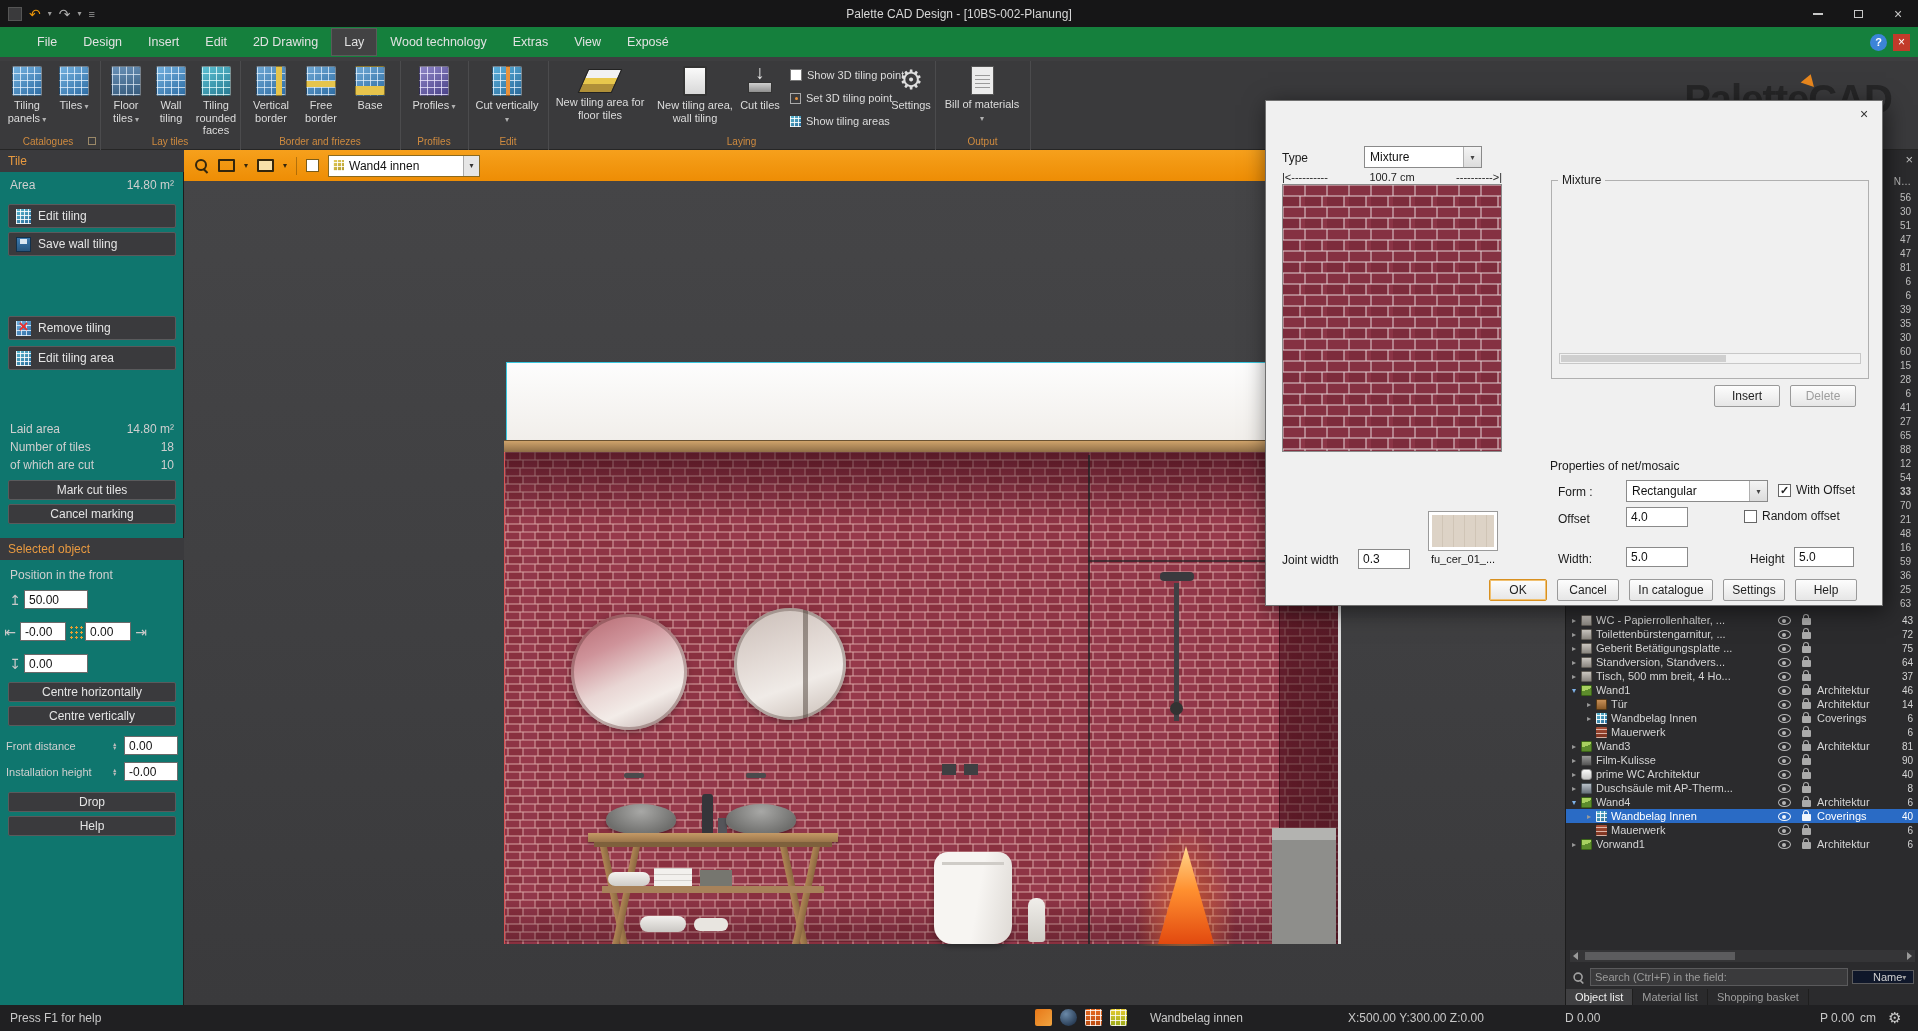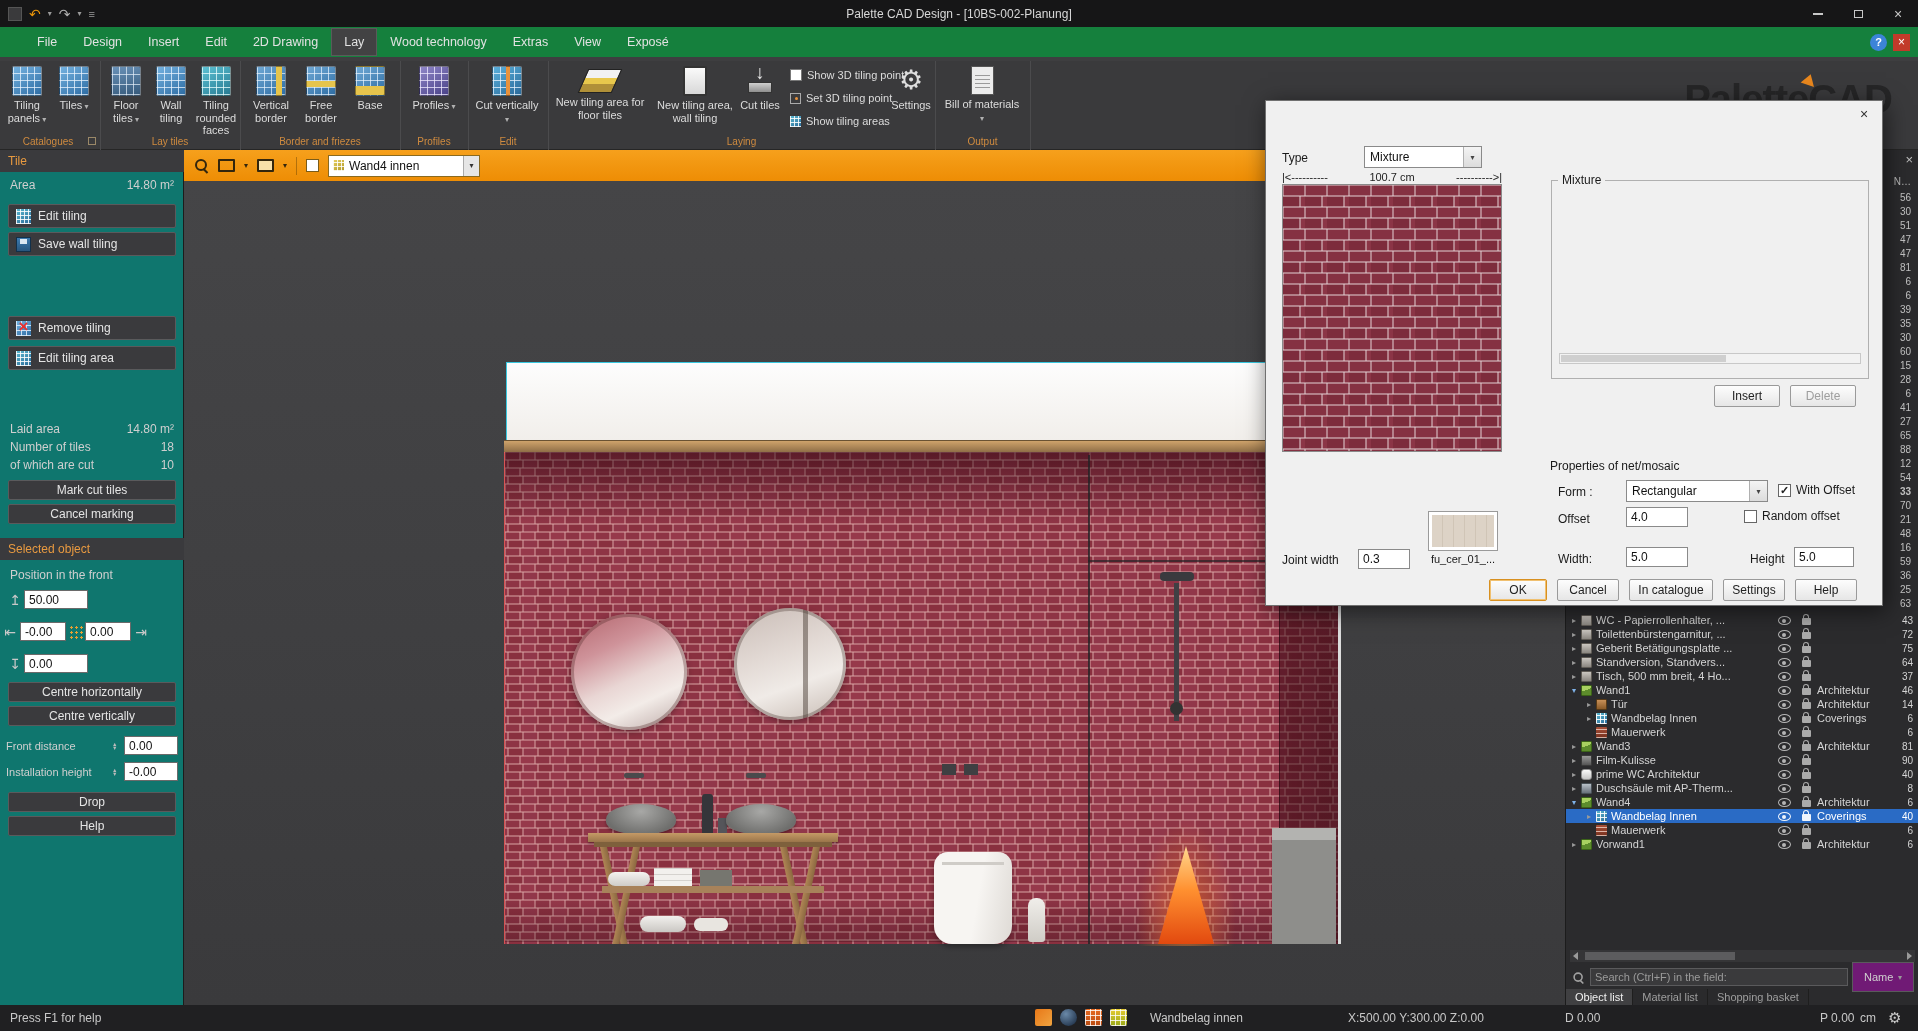--- a/index.html
+++ b/index.html
@@ -113,21 +113,21 @@
 .trow.sel .lock{background:#eef4fc}.trow.sel .lock::before{border-color:#eef4fc}
 .tcat{width:72px;flex:none;white-space:nowrap;overflow:hidden}
 .tnum{width:30px;flex:none;text-align:right;padding-right:6px;font-size:10px}
 .rp-hscroll{position:absolute;left:4px;top:800px;width:345px;height:12px;background:#353537;display:flex;align-items:center}
 .rp-hscroll .thumb{position:absolute;left:15px;width:150px;height:8px;background:#5c5c5e;top:2px}
 .tri-l{width:0;height:0;border-top:4px solid transparent;border-bottom:4px solid transparent;border-right:5px solid #9a9a9a;margin-left:3px}
 .tri-r{width:0;height:0;border-top:4px solid transparent;border-bottom:4px solid transparent;border-left:5px solid #9a9a9a;margin-left:auto;margin-right:3px}
 .rp-search{position:absolute;left:0;top:816px;width:353px;height:22px;display:flex;align-items:center;gap:4px;padding:0 5px}
 .rp-search input{flex:1;height:18px;background:#3a3a3c;border:1px solid #5a5a5c;color:#c8c8c8;font-size:11px;padding:0 4px;font-family:inherit}
 .rp-search input::placeholder{color:#9a9a9a}
-.rp-sort{width:62px;height:30px;background:#701a75;border:1px solid #5a5a5c;color:#cfcfcf;font-size:11px;display:flex;align-items:center;padding:0 11px;flex:none}
+.rp-sort{width:62px;height:14px;background:#0f172a;border:1px solid #5a5a5c;color:#cfcfcf;font-size:11px;display:flex;align-items:center;padding:0 20px;flex:none}
 .rp-sort::after{content:"▾";margin-left:auto;font-size:8px;color:#999}
 .rp-tabs{position:absolute;left:0;top:839px;width:353px;height:16px;display:flex}
 .rtab{padding:1px 9px;font-size:11px;color:#9e9e9e;background:#2a2a2c;border-right:1px solid #1e1e1e;display:flex;align-items:center;white-space:nowrap}
 .rtab.active{background:#404042;color:#f0f0f0}
 
 #statusbar{position:absolute;left:0;top:1005px;width:1918px;height:26px;background:#202022;color:#c8c8c8;font-size:12px}
 #statusbar>span{position:absolute;top:6px;white-space:nowrap}
 .sb-ico{position:absolute;width:17px;height:17px;border-radius:2px}
 
 #dialog{position:absolute;left:1265px;top:100px;width:618px;height:506px;background:#f0f0f0;border:1px solid #707070;box-shadow:3px 5px 22px rgba(0,0,0,.55);font-size:12px;color:#1a1a1a;z-index:50}

